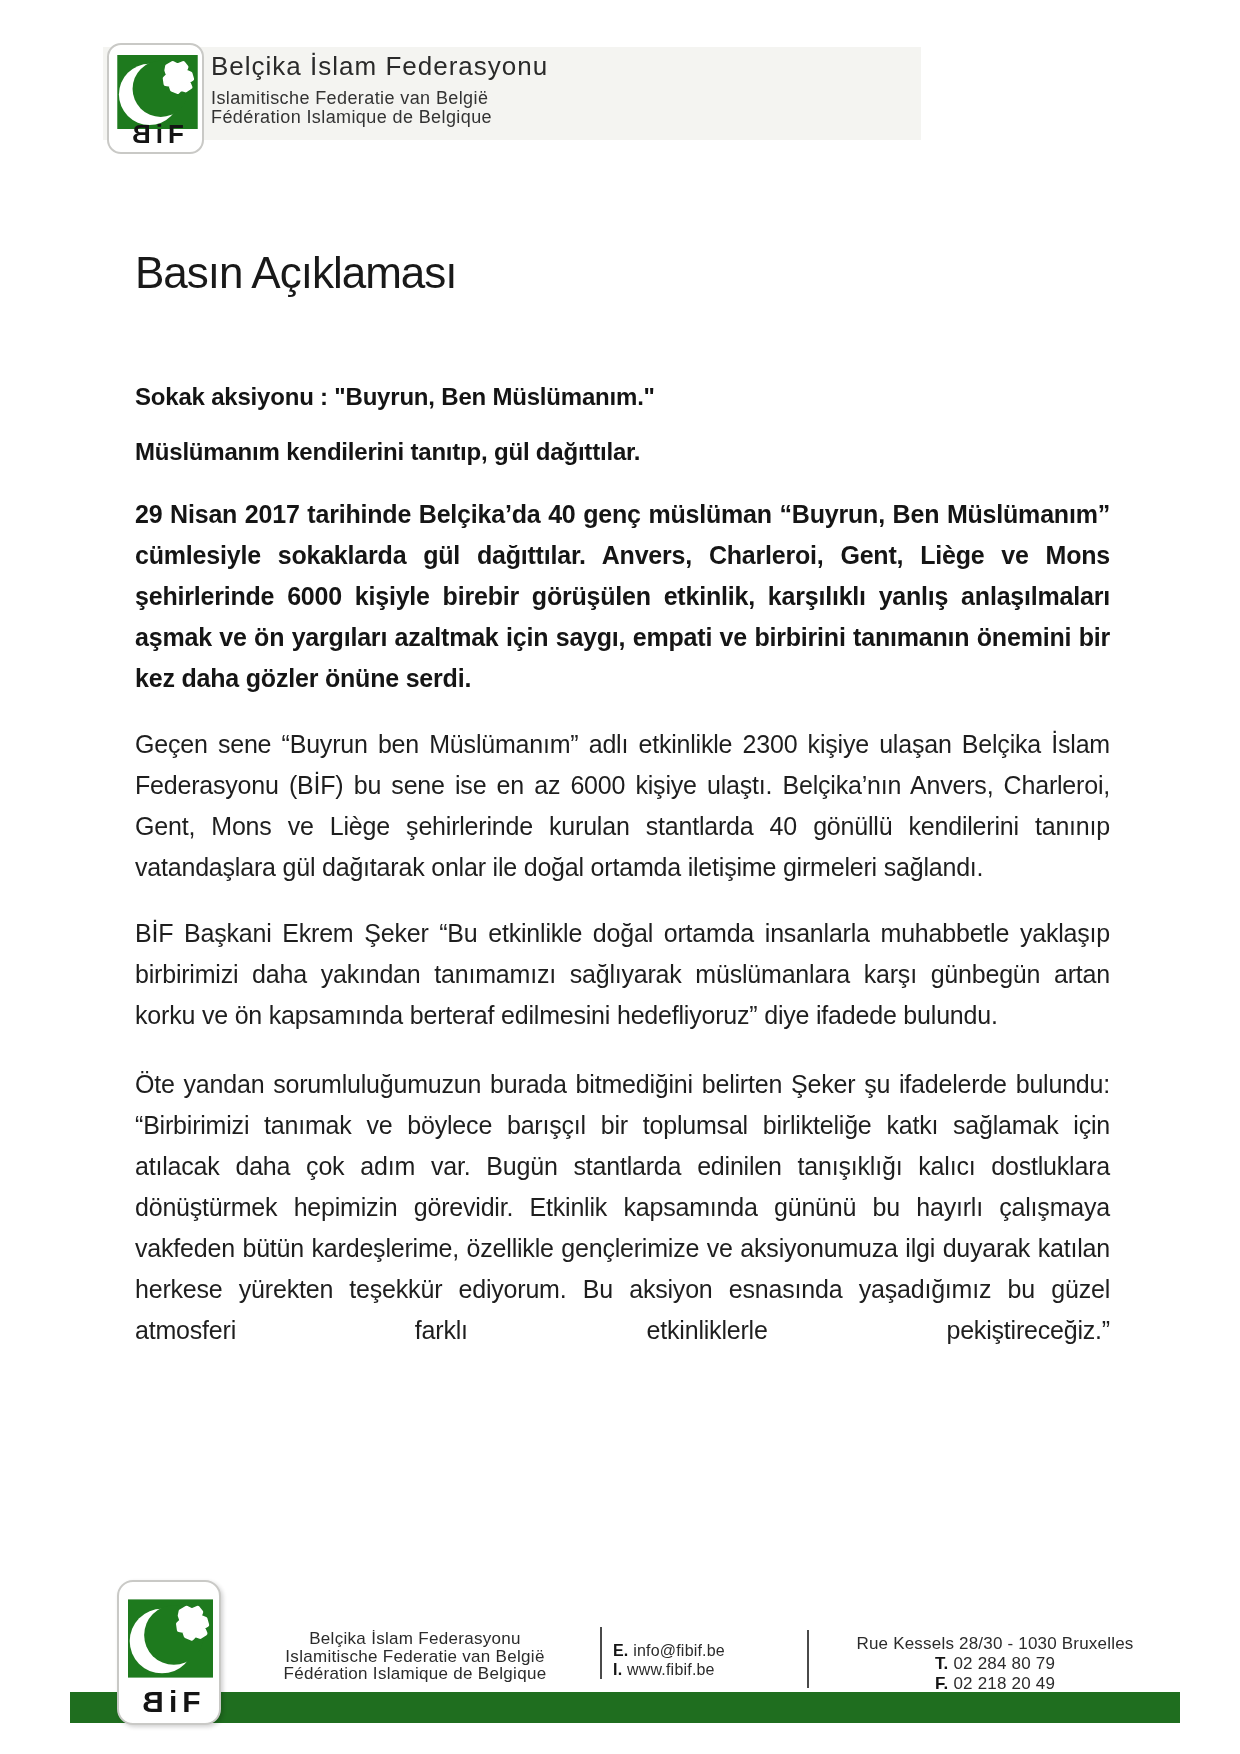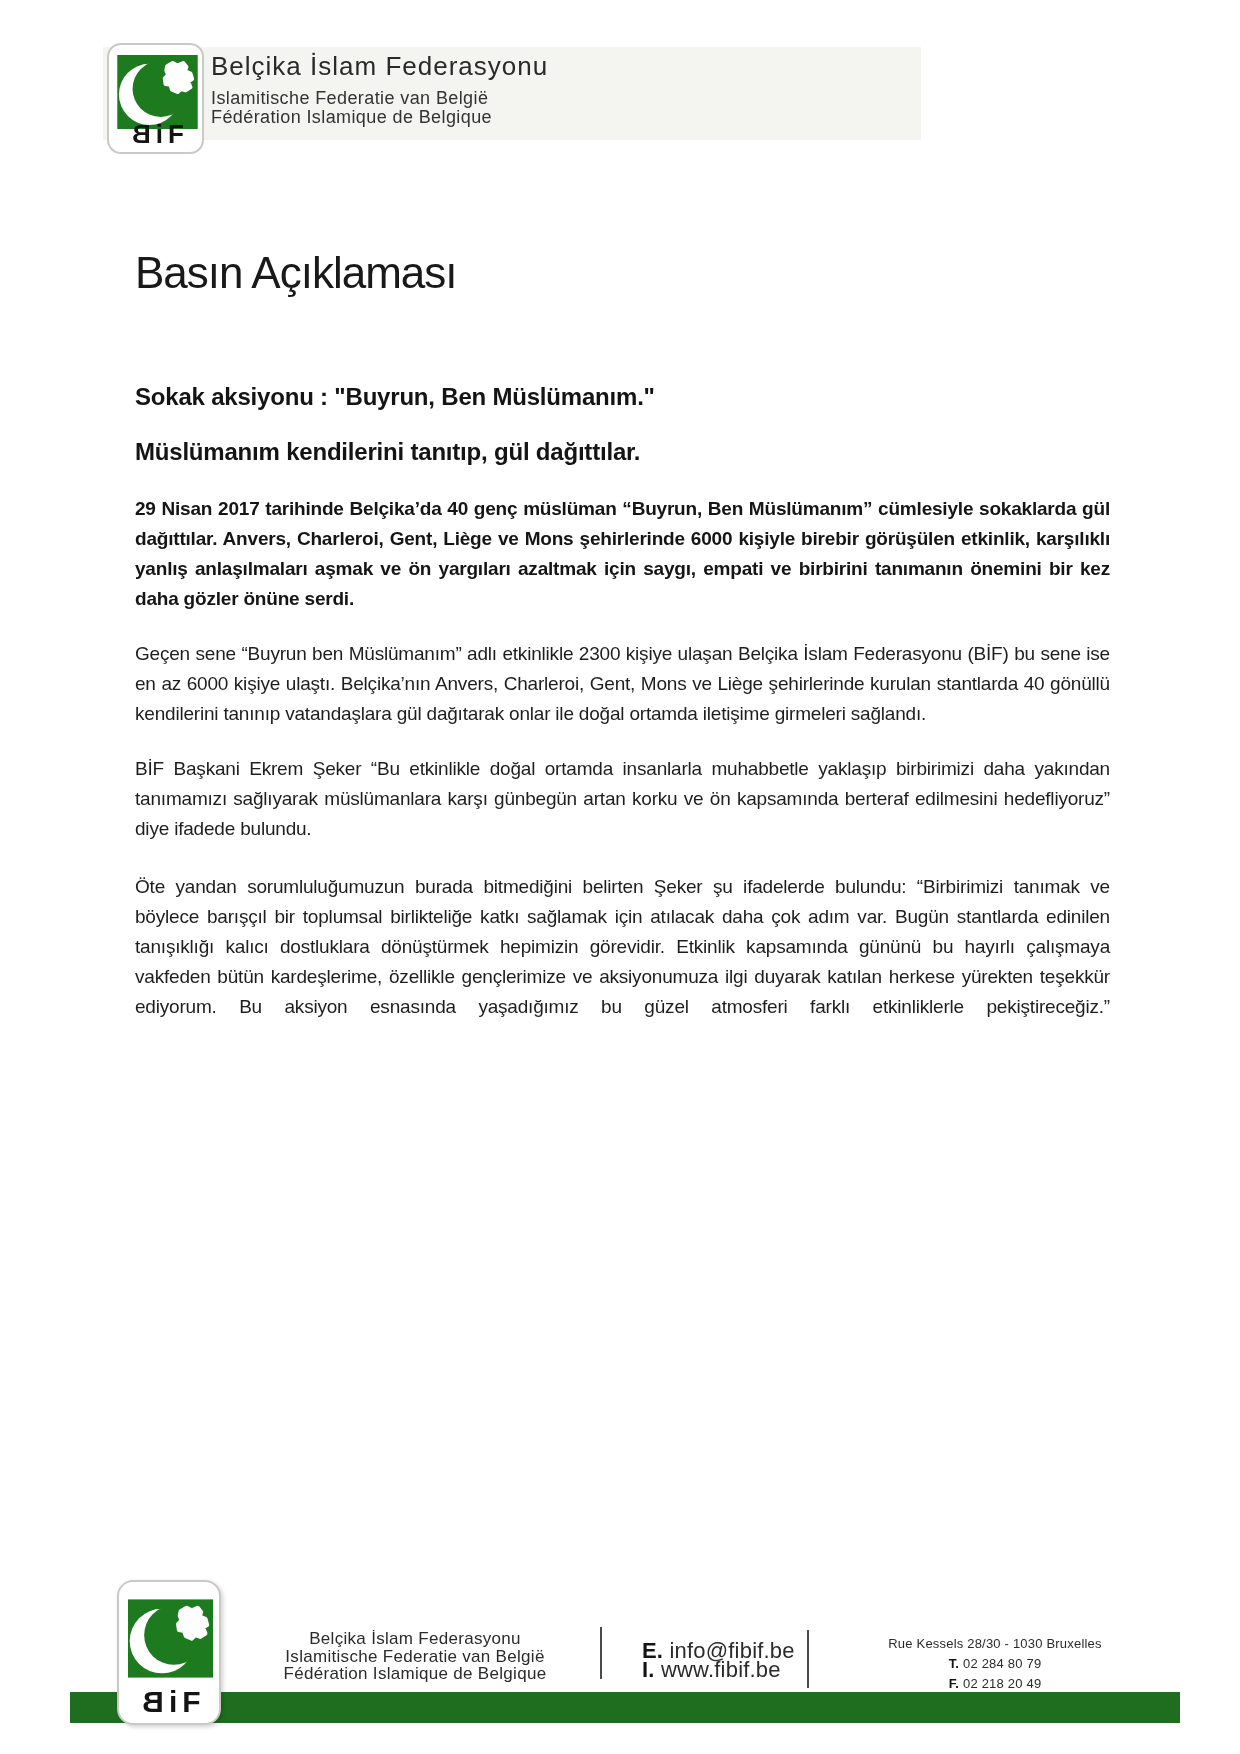--- a/index.html
+++ b/index.html
@@ -36,21 +36,21 @@
     margin:242px 0 0 0; font-size:44px; line-height:62px; font-weight:500;
     letter-spacing:-1px; color:#191919;
   }
   .subhead {
     margin:0; font-size:24px; line-height:30px; font-weight:bold; color:#141414;
     letter-spacing:-0.2px;
   }
   .subhead.first  { margin-top:78px; }
   .subhead.second { margin-top:25px; }
   .para {
-    margin:36px 0 0 0; font-size:19px; line-height:30px; text-align:justify;
+    margin:36px 0 0 0; font-size:25px; line-height:41px; text-align:justify;
     letter-spacing:-0.2px; color:#1e1e1e;
   }
   .para.first { margin-top:27px; }
   .para.bold  { font-weight:bold; color:#151515; }
   .para.gap   { margin-top:25px; }
   .para.justify-last { text-align-last:justify; margin-top:28px; }
 
   
   .green-bar {
     position:absolute; left:70px; top:1692px; width:1110px; height:31px;
@@ -63,26 +63,26 @@
   .footer-logo .logo-square { left:9px; top:13px; }
   .footer-logo .logo-word { font-size:30px; bottom:4px; }
   .footer-org {
     position:absolute; left:245px; top:1630px; width:340px; text-align:center;
     font-size:17px; line-height:17.5px; color:#2b2b2b; letter-spacing:0.3px;
   }
   .fdivider { position:absolute; width:2px; background:#4a4a4a; }
   .fdivider.one { left:600px; top:1627px; height:52px; }
   .fdivider.two { left:807px; top:1630px; height:58px; }
   .footer-contact {
-    position:absolute; left:642px; top:1641px; font-size:22px; line-height:19px;
+    position:absolute; left:613px; top:1641px; font-size:16px; line-height:19px;
     color:#2b2b2b; letter-spacing:0.2px;
   }
   .footer-address {
     position:absolute; left:840px; top:1634px; width:310px; text-align:center;
-    font-size:13px; line-height:20px; color:#2b2b2b; letter-spacing:0.2px;
+    font-size:17px; line-height:20px; color:#2b2b2b; letter-spacing:0.2px;
   }
   .blabel { font-weight:bold; color:#141414; }
 </style>
 </head>
 <body>
 
 <div class="page">
 
   <div class="header-band"></div>
 

